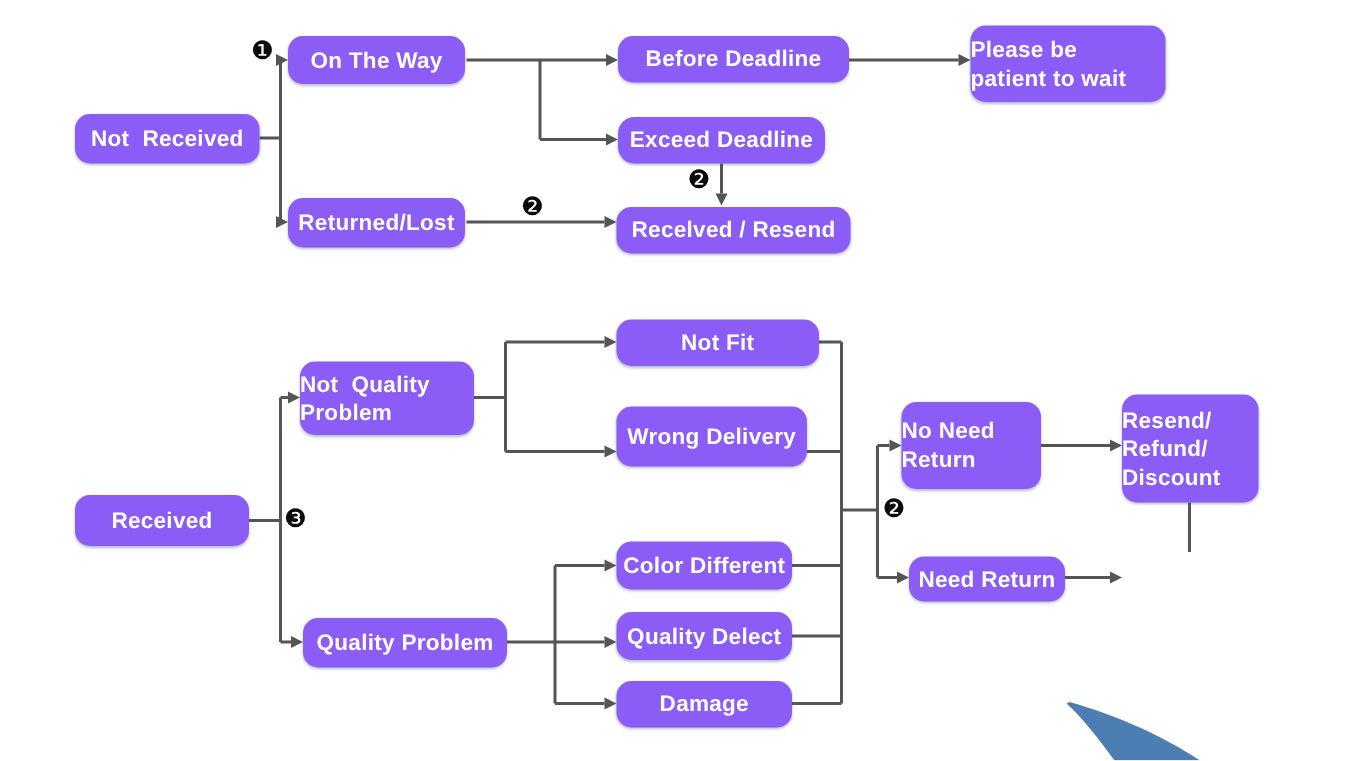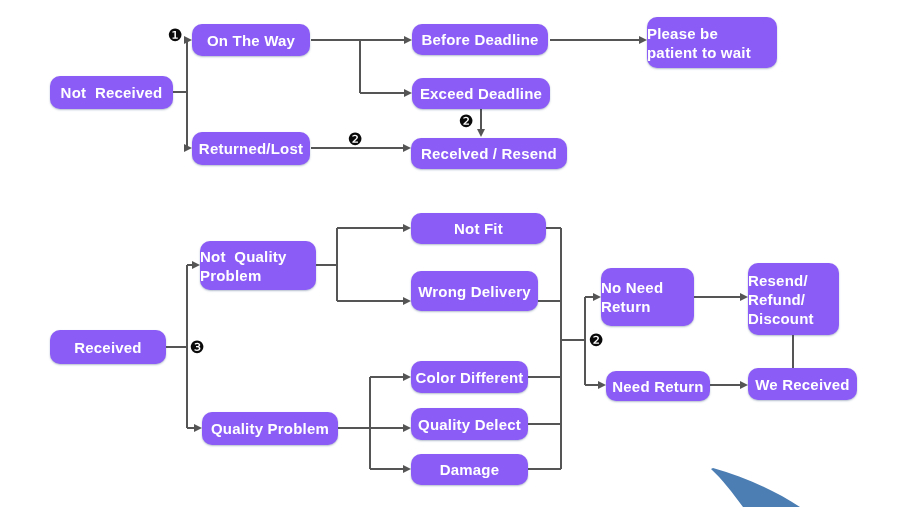--- a/index.html
+++ b/index.html
@@ -18,21 +18,21 @@
   }
   .align-left{justify-content:flex-start;text-align:left;}
   .step-marker{
     position:absolute;transform:translate(-50%,-50%);
     font-family:"DejaVu Sans", sans-serif;font-size:17px;line-height:1;color:#0a0a0a;
   }
   
   #n-not_received{left:50px;top:76px;width:123px;height:33px;}
   #n-on_the_way{left:192px;top:24px;width:118px;height:32px;}
   #n-returned_lost{left:192px;top:132px;width:118px;height:33px;}
-  #n-before_deadline{left:412px;top:24px;width:136px;height:31px;}
+  #n-before_deadline{left:412px;top:24px;width:154px;height:31px;}
   #n-exceed_deadline{left:412px;top:78px;width:138px;height:31px;border-radius:11px;}
   #n-please_wait{left:647px;top:17px;width:130px;height:51px;}
   #n-recelved_resend{left:411px;top:138px;width:156px;height:31px;}
   #n-received{left:50px;top:330px;width:116px;height:34px;}
   #n-not_quality_problem{left:200px;top:241px;width:116px;height:49px;}
   #n-quality_problem{left:202px;top:412px;width:136px;height:33px;}
   #n-not_fit{left:411px;top:213px;width:135px;height:31px;}
   #n-wrong_delivery{left:411px;top:271px;width:127px;height:40px;}
   #n-color_different{left:411px;top:361px;width:117px;height:32px;}
   #n-quality_delect{left:411px;top:408px;width:117px;height:32px;}
@@ -111,21 +111,20 @@
   <div class="node" id="n-wrong_delivery">Wrong Delivery</div>
   <div class="node" id="n-color_different">Color Different</div>
   <div class="node" id="n-quality_delect">Quality Delect</div>
   <div class="node" id="n-damage">Damage</div>
   <div class="node align-left" id="n-no_need_return">No Need
 Return</div>
   <div class="node" id="n-need_return">Need Return</div>
   <div class="node align-left" id="n-resend_refund_discount">Resend/
 Refund/
 Discount</div>
-  <div class="node" id="n-we_received">We Received</div>
 
   <span class="step-marker" id="m-step1">❶</span>
   <span class="step-marker" id="m-step2_returned">❷</span>
   <span class="step-marker" id="m-step2_exceed">❷</span>
   <span class="step-marker" id="m-step3">❸</span>
   <span class="step-marker" id="m-step2_merge">❷</span>
 
 </div>
 
 </body></html>

